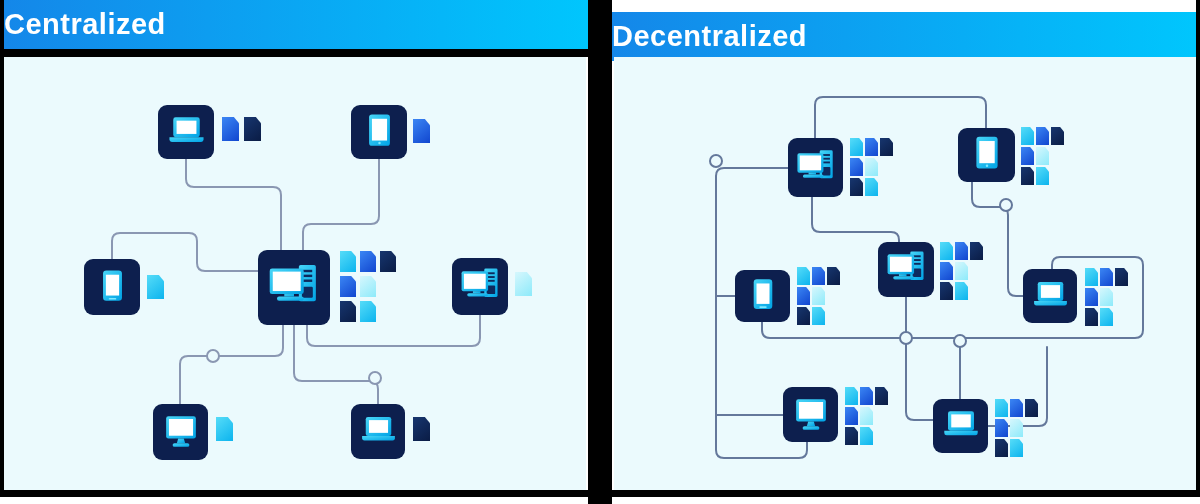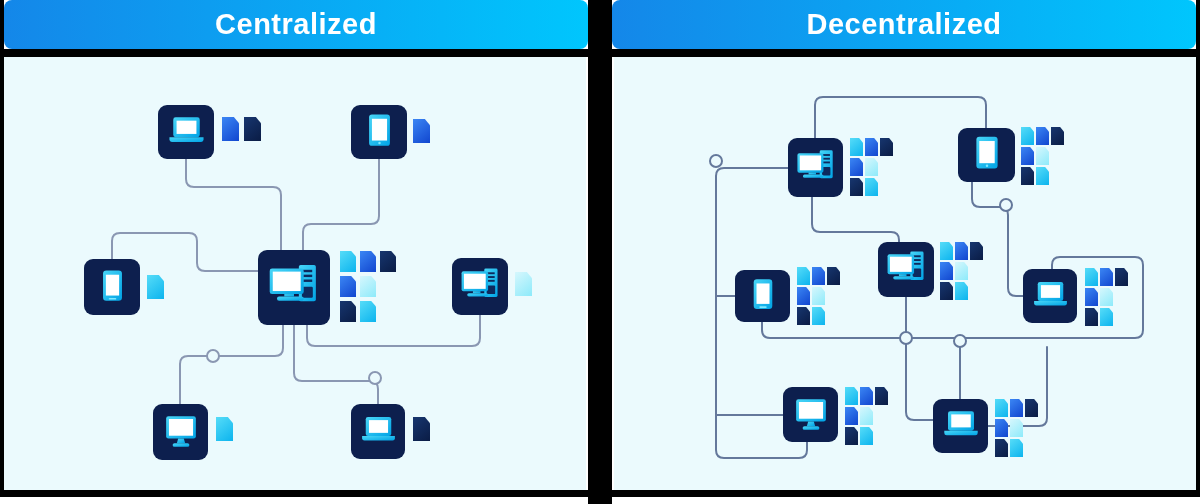--- a/index.html
+++ b/index.html
@@ -1,21 +1,21 @@
 <!DOCTYPE html>
 <html><head>
 <meta charset="utf-8">
 <style>
   html,body{margin:0;padding:0;background:#ffffff;}
   .stage{position:relative;width:1200px;height:504px;background:#ffffff;overflow:hidden;
          font-family:"Liberation Sans",sans-serif;}
   .abs{position:absolute;}
   .frame{background:#000000;}
-  .header{height:49px;display:flex;align-items:center;justify-content:center;
-          background:linear-gradient(90deg,#1487e9 0%,#00c6fd 100%);border-radius:8px;}
+  .header{height:49px;display:flex;align-items:center;justify-content:flex-start;
+          background:linear-gradient(90deg,#1487e9 0%,#00c6fd 100%);}
   .header span{color:#ffffff;font-weight:bold;font-size:29px;letter-spacing:.5px;}
   .panel{background:#ebfafd;}
   #net-svg{position:absolute;left:0;top:0;pointer-events:none;}
   .node{position:absolute;background:#0d1f4e;border-radius:9px;
         display:flex;align-items:center;justify-content:center;}
   .doc{position:absolute;clip-path:polygon(0 0,70% 0,100% 26%,100% 100%,0 100%);}
   .doc-cyan {background:linear-gradient(140deg,#56dcf8 0%,#0cb4ee 100%);}
   .doc-blue {background:linear-gradient(140deg,#3b86f4 0%,#1146cf 100%);}
   .doc-navy {background:linear-gradient(140deg,#17366f 0%,#0a1c45 100%);}
   .doc-light{background:linear-gradient(140deg,#d6f7fd 0%,#8deafa 100%);}
@@ -36,21 +36,21 @@
 
   <div class="abs frame" style="left:0;top:0;width:4px;height:497px"></div>
   <div class="abs frame" style="left:1196px;top:0;width:4px;height:497px"></div>
   <div class="abs frame" style="left:588px;top:0;width:24px;height:504px"></div>
   <div class="abs frame" style="left:0;top:49px;width:1200px;height:8px"></div>
   <div class="abs frame" style="left:0;top:490px;width:1200px;height:7px"></div>
 
   <div class="abs header" style="left:4px;top:0;width:584px">
     <span>Centralized</span>
   </div>
-  <div class="abs header" style="left:612px;top:0;width:584px">
+  <div class="abs header" style="left:612px;top:12px;width:584px">
     <span>Decentralized</span>
   </div>
 
   <div class="abs panel" style="left:4px;top:57px;width:582px;height:433px"></div>
   <div class="abs panel" style="left:614px;top:57px;width:582px;height:433px"></div>
 
   <svg id="net-svg" width="1200" height="504">
       <path d="M186 159 L186 179 Q186 187 194 187 L273 187 Q281 187 281 195 L281 250" fill="none" stroke="#8a97b2" stroke-width="2" stroke-linecap="round"></path>
       <path d="M379 159 L379 216 Q379 224 371 224 L311 224 Q303 224 303 232 L303 250" fill="none" stroke="#8a97b2" stroke-width="2" stroke-linecap="round"></path>
       <path d="M112 259 L112 241 Q112 233 120 233 L189 233 Q197 233 197 241 L197 263 Q197 271 205 271 L258 271" fill="none" stroke="#8a97b2" stroke-width="2" stroke-linecap="round"></path>

